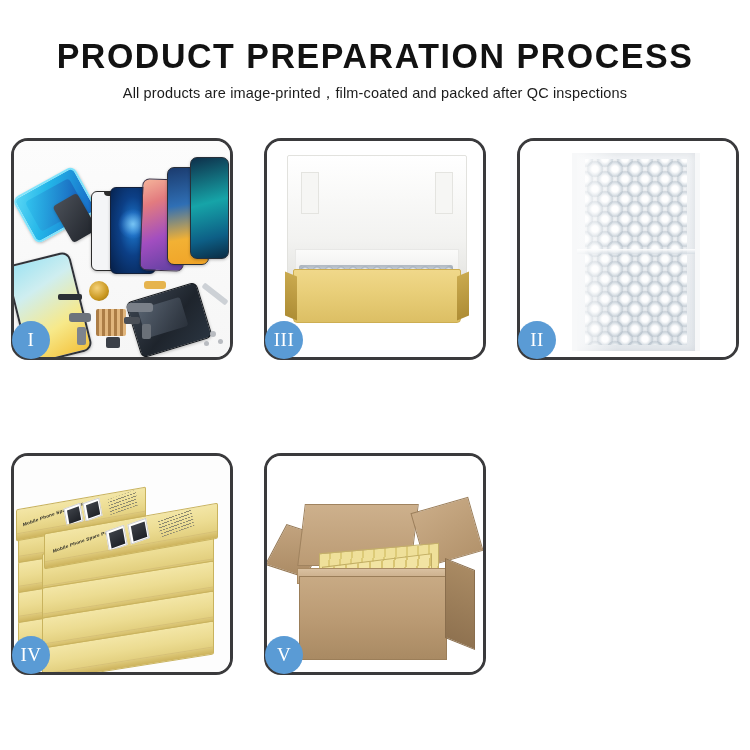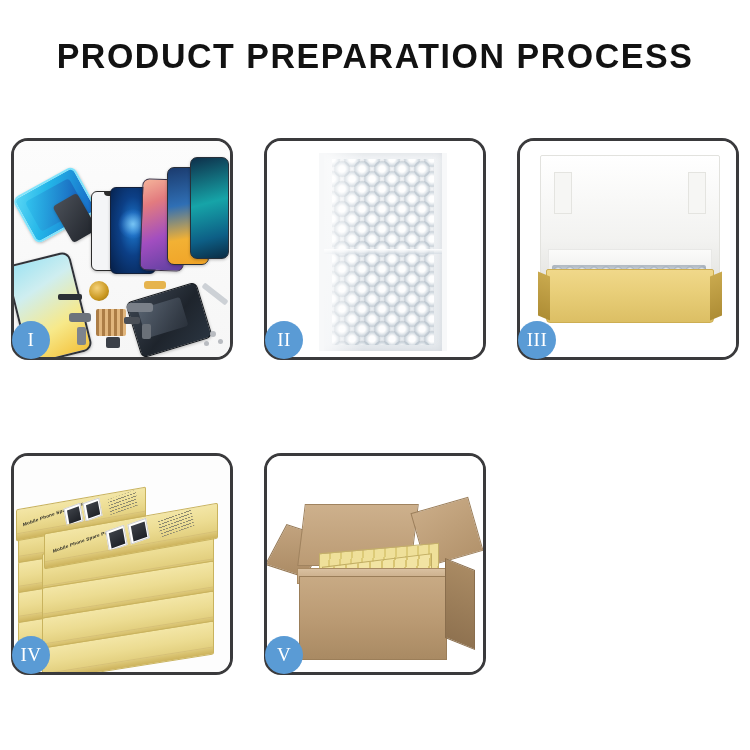--- a/index.html
+++ b/index.html
@@ -437,20 +437,21 @@
     border-radius:3px;
   }
 </style>
 </head>
 <body>
 
 <div class="page">
 
   <div class="header">
     <h1 class="title">PRODUCT PREPARATION PROCESS</h1>
+    <p class="subtitle">All products are image-printed，film-coated and packed after QC inspections</p>
   </div>
 
   <div class="grid">
 
     <div class="panel">
       <div class="panel-inner p1">
         <div class="ph ph-blue"></div>
         <div class="ph ph-dark"></div>
         <div class="ph ph-white"></div>
         <div class="ph ph-jelly"></div>
@@ -471,47 +472,47 @@
         <div class="part part-batt"></div>
         <div class="part part-tweez"></div>
         <div class="part part-screw1"></div>
         <div class="part part-screw2"></div>
         <div class="part part-screw3"></div>
       </div>
       <div class="badge">I</div>
     </div>
 
     <div class="panel">
-      <div class="panel-inner p2">
-        <div class="wrap-sheet">
-          <div class="bubbles"></div>
-          <div class="wrap-seam"></div>
-          <div class="wrap-gloss"></div>
-        </div>
-      </div>
-      <div class="badge">II</div>
-    </div>
-
-    <div class="panel">
       <div class="panel-inner p3">
         <div class="m-lid">
           <div class="m-lid-tab-l"></div>
           <div class="m-lid-tab-r"></div>
         </div>
         <div class="m-foam"></div>
         <div class="m-fill"></div>
         <div class="m-base">
           <div class="m-base-l"></div>
           <div class="m-base-r"></div>
         </div>
       </div>
       <div class="badge">III</div>
     </div>
 
     <div class="panel">
+      <div class="panel-inner p2">
+        <div class="wrap-sheet">
+          <div class="bubbles"></div>
+          <div class="wrap-seam"></div>
+          <div class="wrap-gloss"></div>
+        </div>
+      </div>
+      <div class="badge">II</div>
+    </div>
+
+    <div class="panel">
       <div class="panel-inner p4">
         <div class="stack">
 
           <div class="ybox" style="left:4px;  top:62px;  width:124px; height:34px; transform:skewY(-9deg);">
               <span class="edge"></span>
             </div>
           <div class="ybox" style="left:4px;  top:96px;  width:124px; height:30px; transform:skewY(-9deg);">
               <span class="edge"></span>
             </div>
           <div class="ybox" style="left:4px;  top:126px; width:124px; height:30px; transform:skewY(-9deg);">

